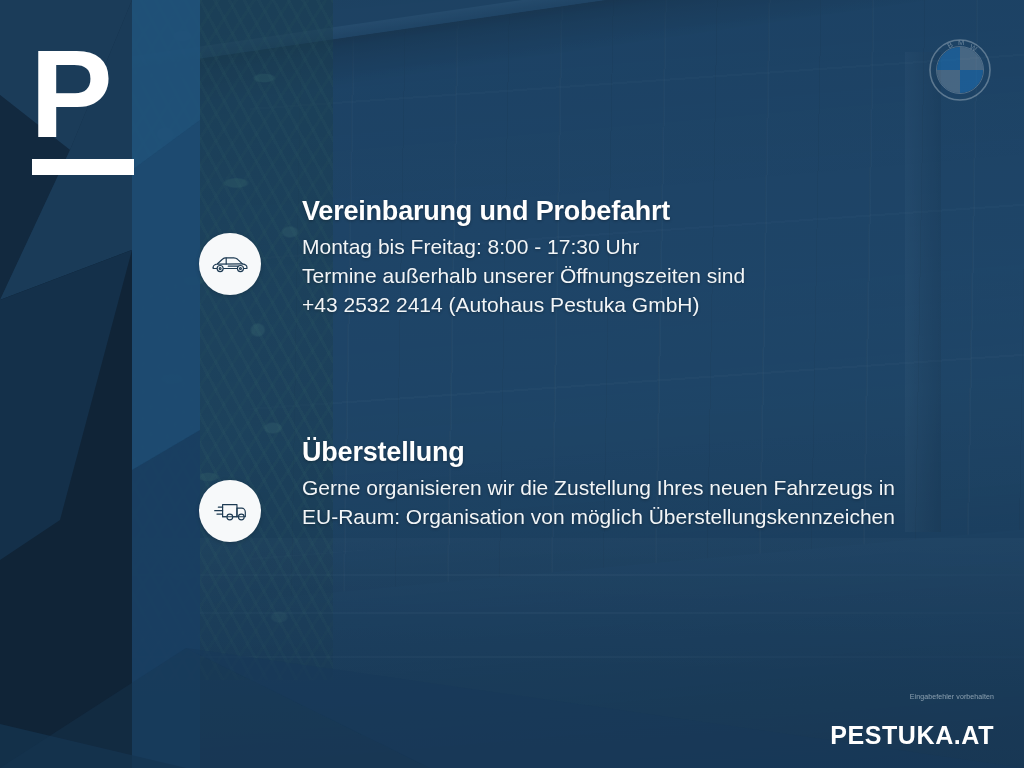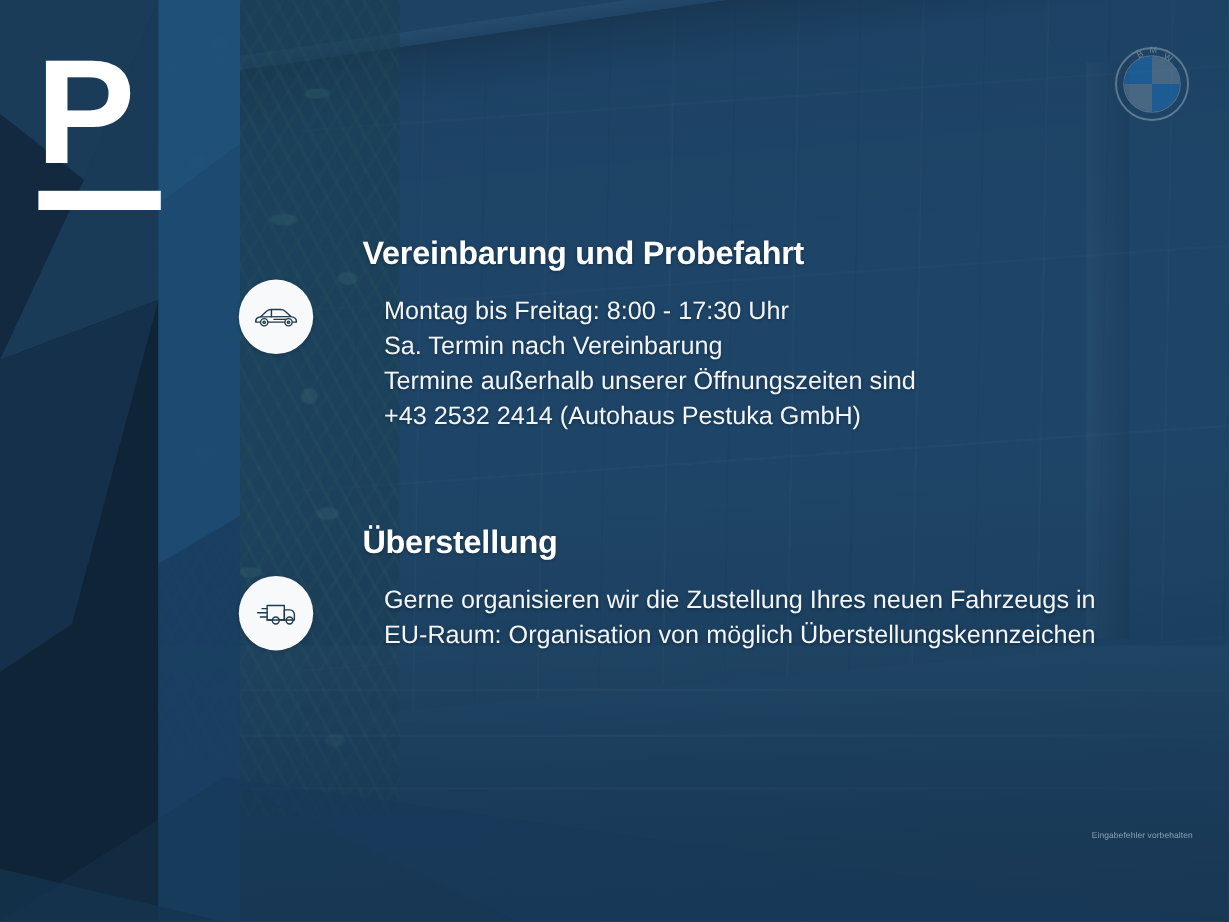--- a/index.html
+++ b/index.html
@@ -242,21 +242,21 @@
   .text-col { position: absolute; left: 302px; width: 640px; }
 
   .heading {
     margin: 0 0 5px 0;
     font-size: 27px;
     font-weight: bold;
     color: #ffffff;
     letter-spacing: -.2px;
     text-shadow: 0 1px 3px rgba(0,0,0,.30);
   }
-  .para { margin: 18px; }
+  .para { margin: 0; }
   .line {
     font-size: 21px;
     line-height: 29px;
     color: #f2f5f7;
     text-shadow: 0 1px 3px rgba(0,0,0,.32);
     white-space: nowrap;
   }
 
   
   .disclaimer {
@@ -360,21 +360,20 @@
         <circle cx="10.6" cy="15.7" r="1.1"></circle>
         <circle cx="34.1" cy="15.7" r="1.1"></circle>
         <path d="M20.0 12.9 L31.5 12.9"></path>
       </svg>
     </div>
 
     <div class="text-col">
       <h2 class="heading">Vereinbarung und Probefahrt</h2>
       <div class="para">
         <div class="line">Montag bis Freitag:  8:00 - 17:30 Uhr</div>
-        <div class="line">Sa. Termin nach Vereinbarung</div>
         <div class="line">Termine außerhalb unserer Öffnungszeiten sind</div>
         <div class="line">+43 2532 2414 (Autohaus Pestuka GmbH)</div>
       </div>
     </div>
   </div>
 
   <div class="block block-2">
 
     <div class="icon-circle icon-circle-2">
       <svg viewBox="0 0 46 26" width="40" height="23" xmlns="http://www.w3.org/2000/svg" fill="none" stroke="#1d3a52" stroke-width="1.35" stroke-linecap="round" stroke-linejoin="round">
@@ -393,14 +392,15 @@
     <div class="text-col">
       <h2 class="heading">Überstellung</h2>
       <div class="para">
         <div class="line">Gerne organisieren wir die Zustellung Ihres neuen Fahrzeugs in</div>
         <div class="line">EU-Raum: Organisation von möglich Überstellungskennzeichen</div>
       </div>
     </div>
   </div>
 
   <div class="disclaimer">Eingabefehler vorbehalten</div>
+  <div class="brand-footer">PESTUKA.AT</div>
 
 </div>
 
 </body></html>

